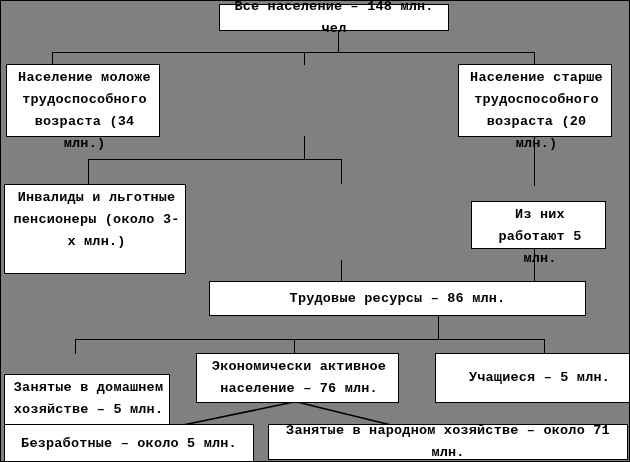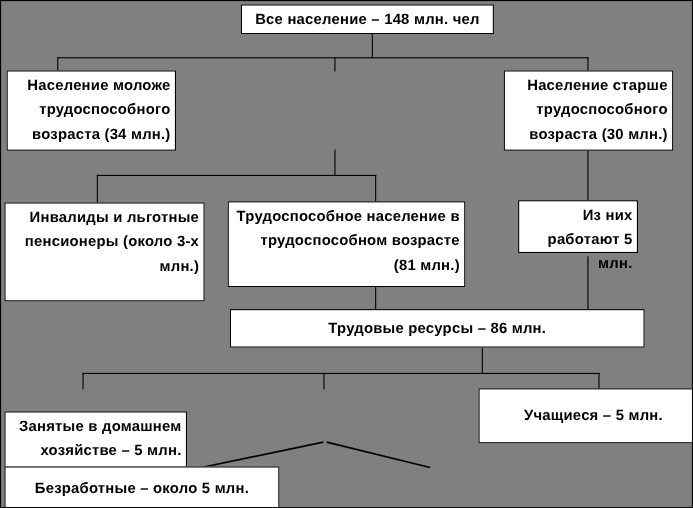--- a/index.html
+++ b/index.html
@@ -2,35 +2,35 @@
 <html><head>
 <meta charset="utf-8">
 <style>
   html,body{margin:0;padding:0;background:#c0c0c0;}
   .canvas{
     position:relative;
     width:630px;height:462px;
     background:#808080;
     border:1px solid #000;
     box-sizing:border-box;
-    font-family:Liberation Sans, sans-serif;
+    font-family:Liberation Mono, monospace;
     font-weight:bold;
     color:#000;
     overflow:hidden;
   }
   .node{
     position:absolute;
     background:#ffffff;
     border:1px solid #000;
     box-sizing:border-box;
     font-size:13.5px;
     line-height:22px;
     letter-spacing:0.2px;
   }
-  .node.multi{padding:2px 4px 2px 7px;text-align:right;}
+  .node.multi{padding:2px 4px 2px 7px;text-align:center;}
   .node.center{display:flex;align-items:center;justify-content:center;text-align:center;padding:0 4px;}
   .cline{position:absolute;background:#000;}
   .cline.h{height:1px;}
   .cline.v{width:1px;}
   svg.diag{position:absolute;left:0;top:0;pointer-events:none;}
 </style>
 </head>
 <body>
 
 <div class="canvas">
@@ -59,31 +59,32 @@
   <svg class="diag" width="630" height="462">
     <line x1="293" y1="401" x2="182" y2="424" stroke="#000" stroke-width="1.6"></line>
     <line x1="296" y1="401" x2="390" y2="424" stroke="#000" stroke-width="1.6"></line>
   </svg>
 
   <div class="node center" style="left:218px;top:3px;width:230px;height:27px">Все население – 148 млн. чел</div>
 
   <div class="node multi" style="left:5px;top:63px;width:154px;height:73px">Население моложе трудоспособного возраста (34 млн.)</div>
 
 
-  <div class="node multi" style="left:457px;top:63px;width:154px;height:73px">Население старше трудоспособного возраста (30 млн.)</div>
+  <div class="node multi" style="left:457px;top:63px;width:154px;height:73px">Население старше трудоспособного возраста (20 млн.)</div>
 
   <div class="node multi" style="left:3px;top:183px;width:182px;height:90px">Инвалиды и льготные пенсионеры (около 3-х млн.)</div>
 
-  <div class="node multi" style="left:206px;top:182px;width:216px;height:78px">Трудоспособное население в трудоспособном возрасте (81 млн.)</div>
 
-  <div class="node multi" style="left:470px;top:181px;width:109px;height:48px">Из них работают 5 млн.</div>
+  <div class="node multi" style="left:470px;top:200px;width:135px;height:48px">Из них работают 5 млн.</div>
 
   <div class="node center" style="left:208px;top:280px;width:377px;height:35px">Трудовые ресурсы – 86 млн.</div>
 
   <div class="node multi" style="left:3px;top:373px;width:166px;height:60px">Занятые в домашнем хозяйстве – 5 млн.</div>
 
+  <div class="node multi" style="left:195px;top:352px;width:203px;height:50px">Экономически активное население – 76 млн.</div>
 
   <div class="node center" style="left:434px;top:352px;width:209px;height:50px">Учащиеся – 5 млн.</div>
 
   <div class="node center" style="left:3px;top:423px;width:250px;height:40px">Безработные – около 5 млн.</div>
 
+  <div class="node center" style="left:267px;top:423px;width:360px;height:36px">Занятые в народном хозяйстве – около 71 млн.</div>
 
 </div>
 
 </body></html>

